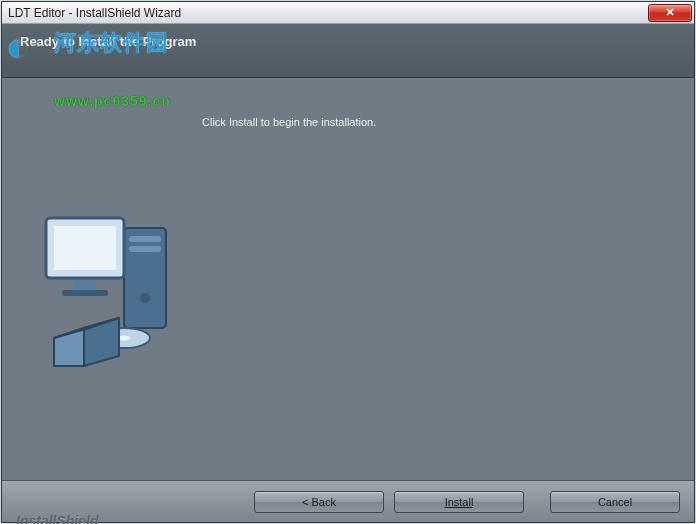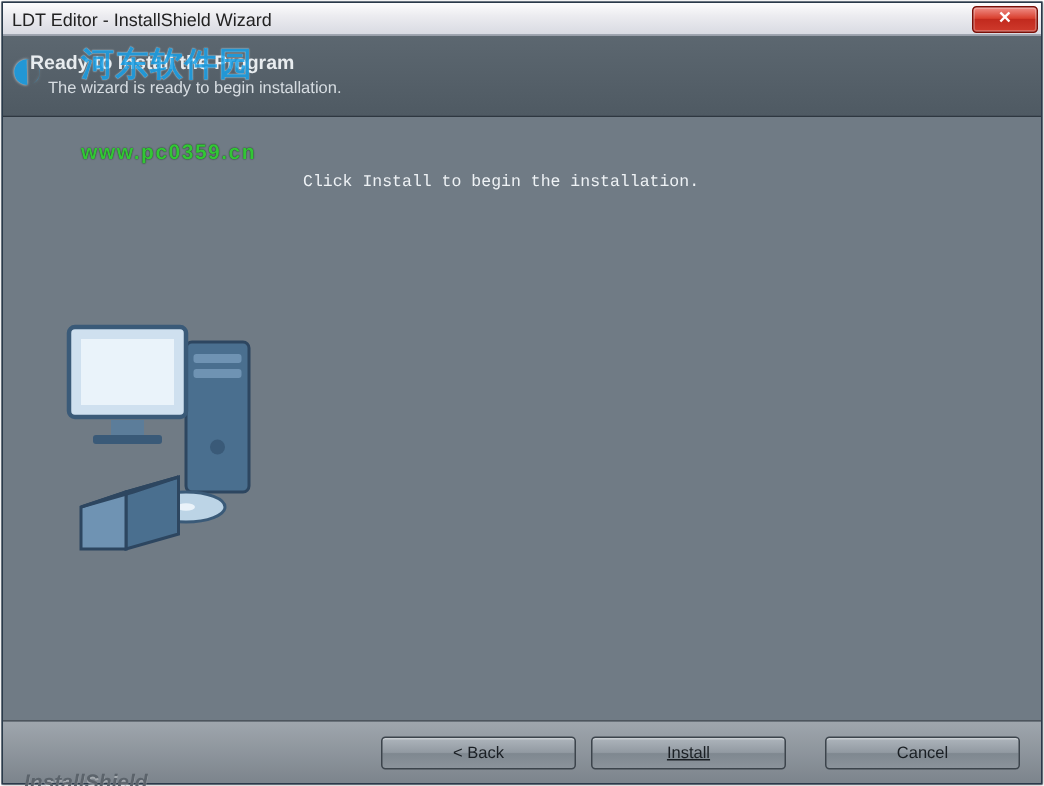--- a/index.html
+++ b/index.html
@@ -64,21 +64,20 @@
   .header-sub {
     font-size: 11px;
     padding-left: 12px;
     color: #d7dde2;
   }
   .content {
     flex: 1;
     background: #707b85;
     position: relative;
     color: #eef2f5;
-    font-family: Liberation Mono, monospace;
   }
   .content-text {
     position: absolute;
     left: 200px;
     top: 36px;
     right: 30px;
     line-height: 16px;
   }
   .content-text p {
     margin-bottom: 10px;
@@ -161,21 +160,20 @@
 
   <div class="titlebar">
     <span class="titlebar-title">LDT Editor - InstallShield Wizard</span>
     <div class="close-btn">
       <span>✕</span>
     </div>
   </div>
 
   <div class="header">
     <div class="header-title">Ready to Install the Program</div>
-    <div class="header-sub">The wizard is ready to begin installation.</div>
   </div>
 
   <div class="content">
     <div class="content-text">
       <p>Click Install to begin the installation.</p>
     </div>
     <div class="graphic">
       <svg viewBox="0 0 160 180" width="160" height="180">
 
         <rect x="100" y="40" width="42" height="100" rx="4" fill="#4a6f8f" stroke="#2d4660" stroke-width="2"></rect>

